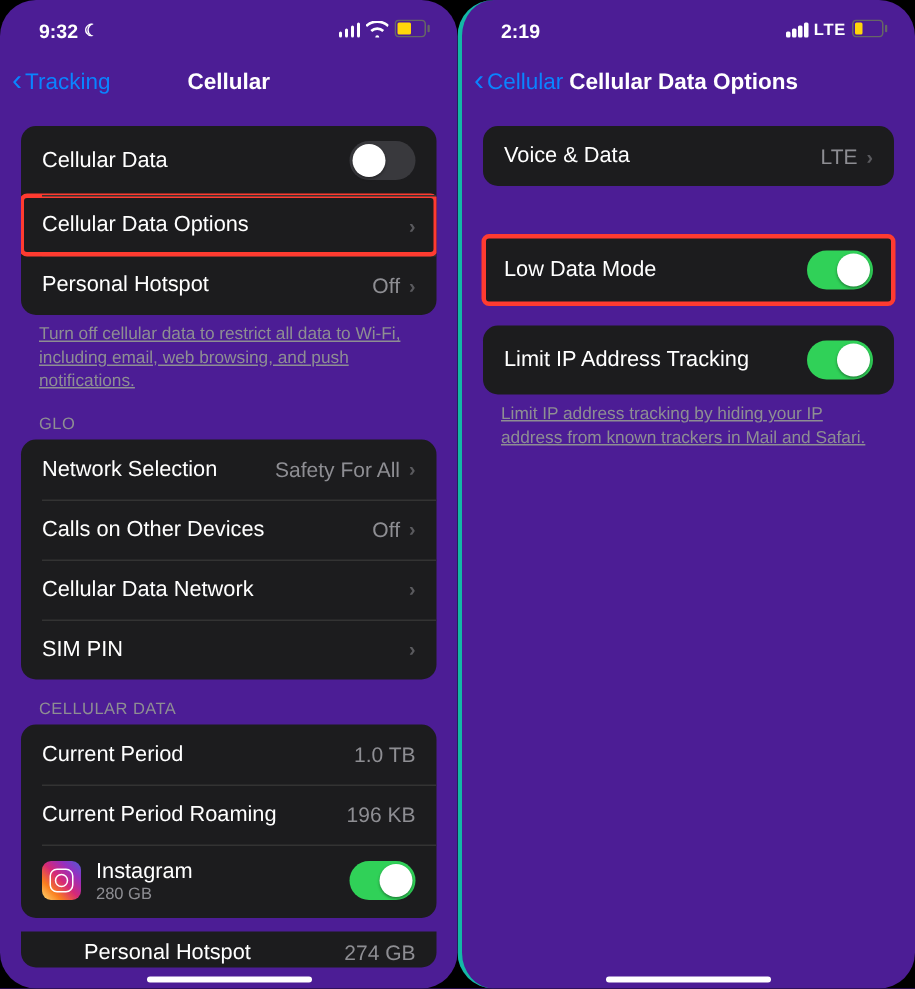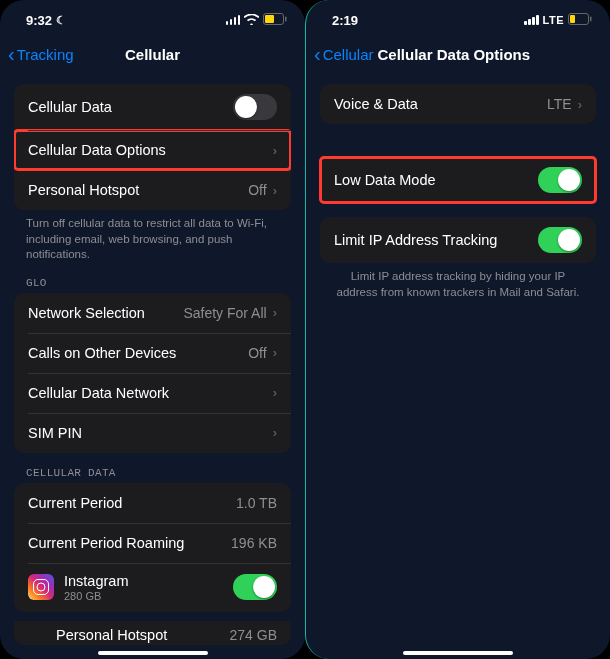--- a/index.html
+++ b/index.html
@@ -7,26 +7,26 @@
     background: #000;
     font-family: -apple-system, BlinkMacSystemFont, "Segoe UI", Helvetica, Arial, sans-serif;
     width: 610px;
     height: 659px;
     overflow: hidden;
     display: flex;
   }
   .phone {
     width: 305px;
     height: 659px;
-    background: #0f172a;
+    background: #4c1d95;
     position: relative;
     border-radius: 24px;
     overflow: hidden;
   }
-  .phone + .phone { border-left: 1px solid #14b8a6; text-align: center; }
+  .phone + .phone { border-left: 3px solid #14b8a6; }
   .status-bar {
     height: 34px;
     display: flex;
     align-items: center;
     justify-content: space-between;
     padding: 6px 18px 0 26px;
     color: #fff;
     font-size: 13px;
     font-weight: 600;
   }
@@ -127,28 +127,28 @@
   .toggle.on::after { right: 2px; }
   .toggle.off { background: #39393d; }
   .toggle.off::after { left: 2px; }
 
   .footer-text {
     color: #8e8e93;
     font-size: 11.5px;
     line-height: 1.35;
     padding: 0 26px 14px 26px;
     margin-top: -8px;
+    text-decoration: underline;
   }
   .header-text {
     color: #8e8e93;
     font-size: 11px;
     padding: 0 26px 4px 26px;
     text-transform: uppercase;
     letter-spacing: 0.3px;
-    font-family: Liberation Mono, monospace;
   }
   .link-row .row-label { color: #0a84ff; }
 
   .highlight {
     outline: 3px solid #ff3b30;
     outline-offset: -2px;
     border-radius: 4px;
     position: relative;
     z-index: 5;
   }

